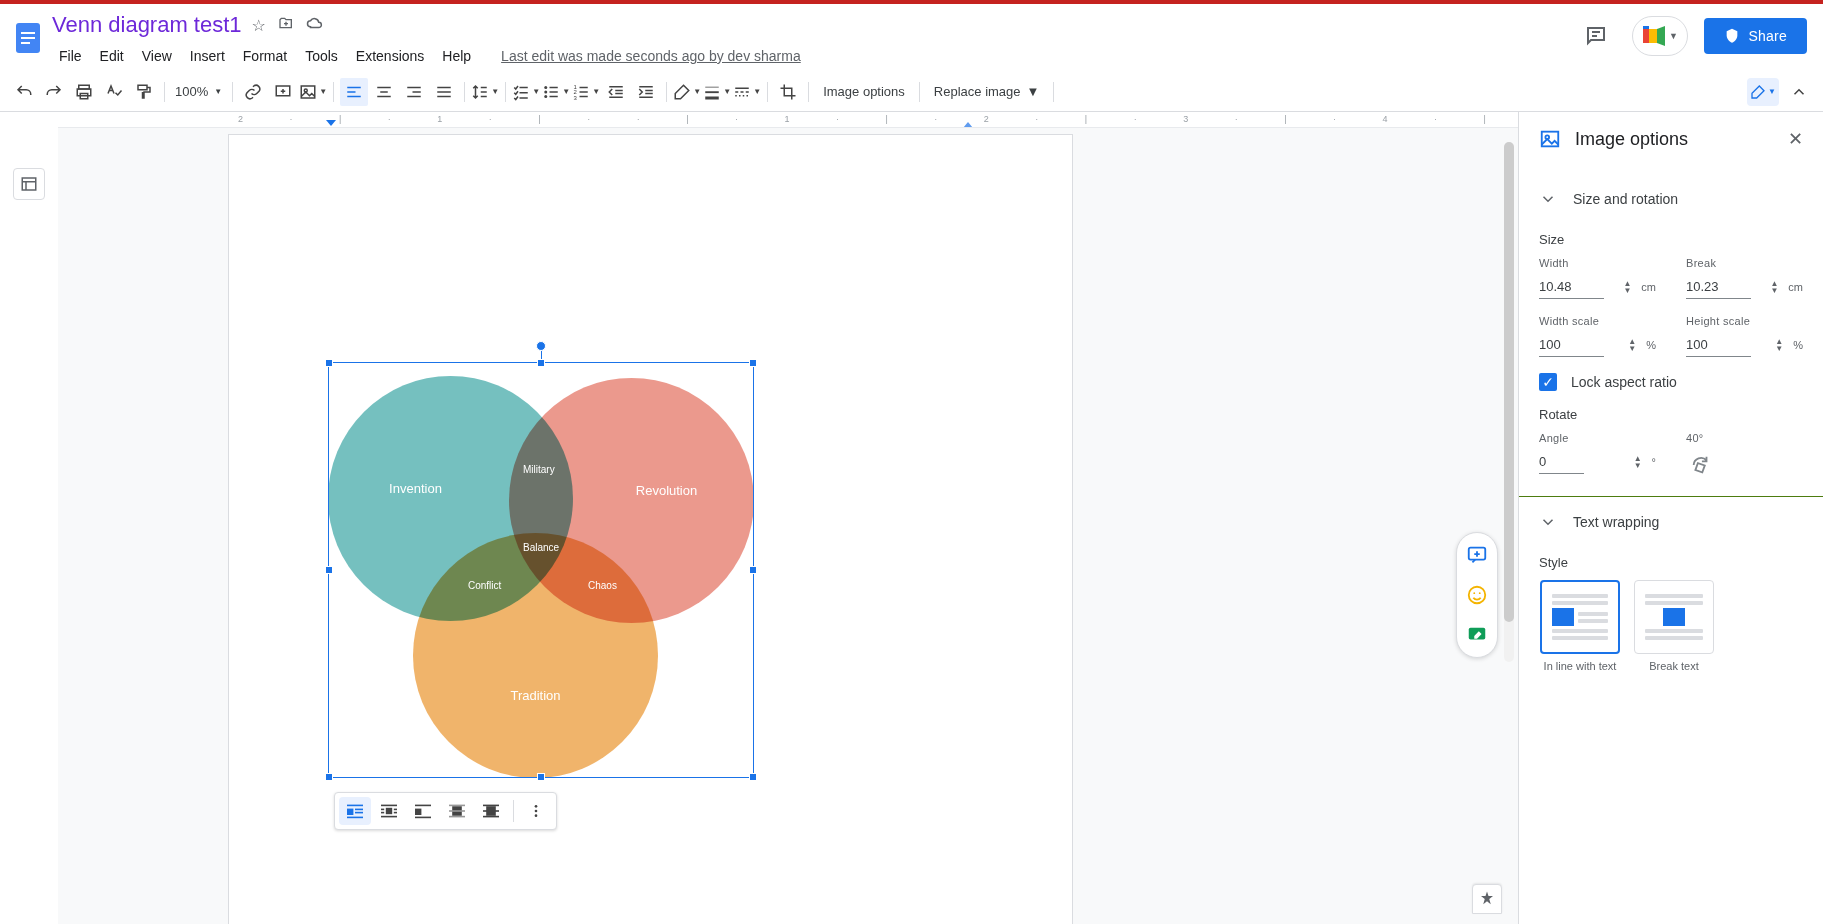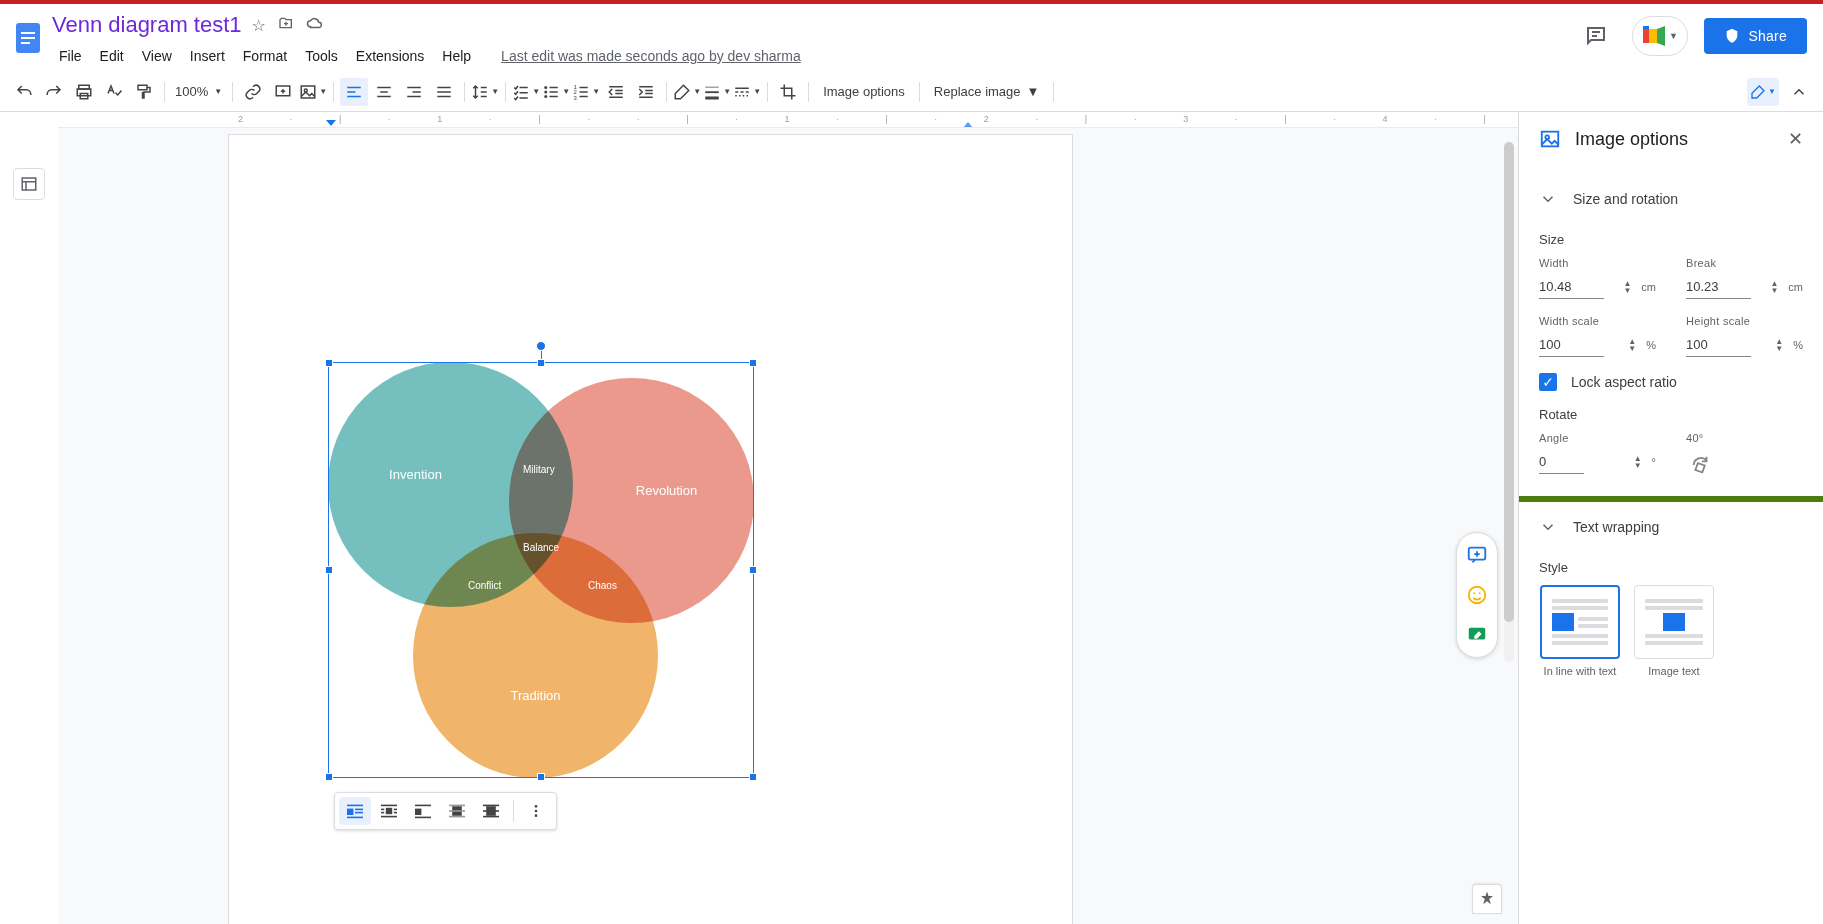--- a/index.html
+++ b/index.html
@@ -46,21 +46,21 @@
 .venn-container { position: absolute; left: 270px; top: 250px; width: 426px; height: 416px; }
 .sel-box { position: absolute; left: 270px; top: 250px; width: 426px; height: 416px; border: 1px solid #1a73e8; }
 .handle { width: 8px; height: 8px; background: #1a73e8; border: 1px solid #fff; position: absolute; }
 .h-tl { top: -4px; left: -4px; } .h-tr { top: -4px; right: -4px; } .h-bl { bottom: -4px; left: -4px; } .h-br { bottom: -4px; right: -4px; }
 .h-tc { top: -4px; left: 50%; margin-left: -4px;} .h-bc { bottom: -4px; left: 50%; margin-left: -4px;}
 .h-ml { top: 50%; left: -4px; margin-top: -4px;} .h-mr { top: 50%; right: -4px; margin-top: -4px;}
 .rot-handle { position: absolute; top: -22px; left: 50%; margin-left: -5px; width: 10px; height: 10px; background: #1a73e8; border-radius: 50%; border: 1px solid #fff;}
 .rot-line { position: absolute; top: -14px; left: 50%; width: 1px; height: 14px; background: #1a73e8;}
 
 .circle { position: absolute; width: 245px; height: 245px; border-radius: 50%; mix-blend-mode: multiply; display: flex; align-items: center; justify-content: center; color: #fff; font-size: 13px;}
-.c1 { background: rgba(93, 181, 180, 0.85); left: 0; top: 0;}
+.c1 { background: rgba(93, 181, 180, 0.85); left: 0; top: 14px;}
 .c2 { background: rgba(231, 130, 116, 0.82); right: 0; top: 16px;}
 .c3 { background: rgba(237, 163, 74, 0.82); left: 85px; bottom: 0;}
 .vlabel { position: absolute; color: #fff; font-size: 10px; font-weight: 400; text-align: center;}
 
 .img-toolbar { position: absolute; left: 276px; top: 680px; background: #fff; border: 1px solid #dadce0; border-radius: 4px; box-shadow: 0 1px 3px rgba(0,0,0,0.15); display: flex; align-items: center; padding: 4px; gap: 2px;}
 .img-tool { width: 32px; height: 28px; display: flex; align-items: center; justify-content: center; cursor: pointer; border-radius: 4px; color: #3c4043;}
 .img-tool.active { background: #e8f0fe; color: #1a73e8;}
 
 .float-actions { position: absolute; right: 20px; top: 420px; background: #fff; border: 1px solid #dadce0; border-radius: 24px; box-shadow: 0 1px 4px rgba(0,0,0,0.15); display: flex; flex-direction: column; padding: 6px 4px; gap: 8px;}
 .fa-btn { width: 32px; height: 32px; display: flex; align-items: center; justify-content: center; cursor: pointer; border-radius: 50%;}
@@ -589,21 +589,21 @@
           <div class="rot-90">
               <svg width="22" height="22" viewBox="0 0 24 24" fill="none" stroke="#80868b" stroke-width="2">
                 <path d="M4 12a8 8 0 0114-5M18 3v5h-5"></path>
                 <rect x="7" y="11" width="8" height="8" transform="rotate(20 11 15)"></rect>
               </svg>
             </div>
         </div>
       </div>
     </div>
 
-    <div class="sp-section" style="border-top:6px solid #4d7c0f;margin-top:10px;padding-top:6px">
+    <div class="sp-section" style="border-top:1px solid #4d7c0f;margin-top:10px;padding-top:6px">
       <div class="sp-sec-head">
         <svg class="chev" width="18" height="18" viewBox="0 0 24 24" fill="none" stroke="#5f6368" stroke-width="2">
             <path d="M6 9l6 6 6-6"></path>
           </svg>
         <span>Text wrapping</span>
       </div>
       <div class="sp-subhead">Style</div>
       <div class="wrap-styles">
         <div class="ws-card active">
           <div class="ws-thumb">
@@ -622,18 +622,18 @@
           <div class="ws-cap">In line with text</div>
         </div>
         <div class="ws-card">
           <div class="ws-thumb">
               <div class="ws-line" style="width:100%"></div>
               <div class="ws-line" style="width:100%"></div>
               <div class="ws-block" style="align-self:center"></div>
               <div class="ws-line" style="width:100%"></div>
               <div class="ws-line" style="width:100%"></div>
             </div>
-          <div class="ws-cap">Image text</div>
+          <div class="ws-cap">Break text</div>
         </div>
       </div>
     </div>
   </div>
 </div>
 
 </body></html>

